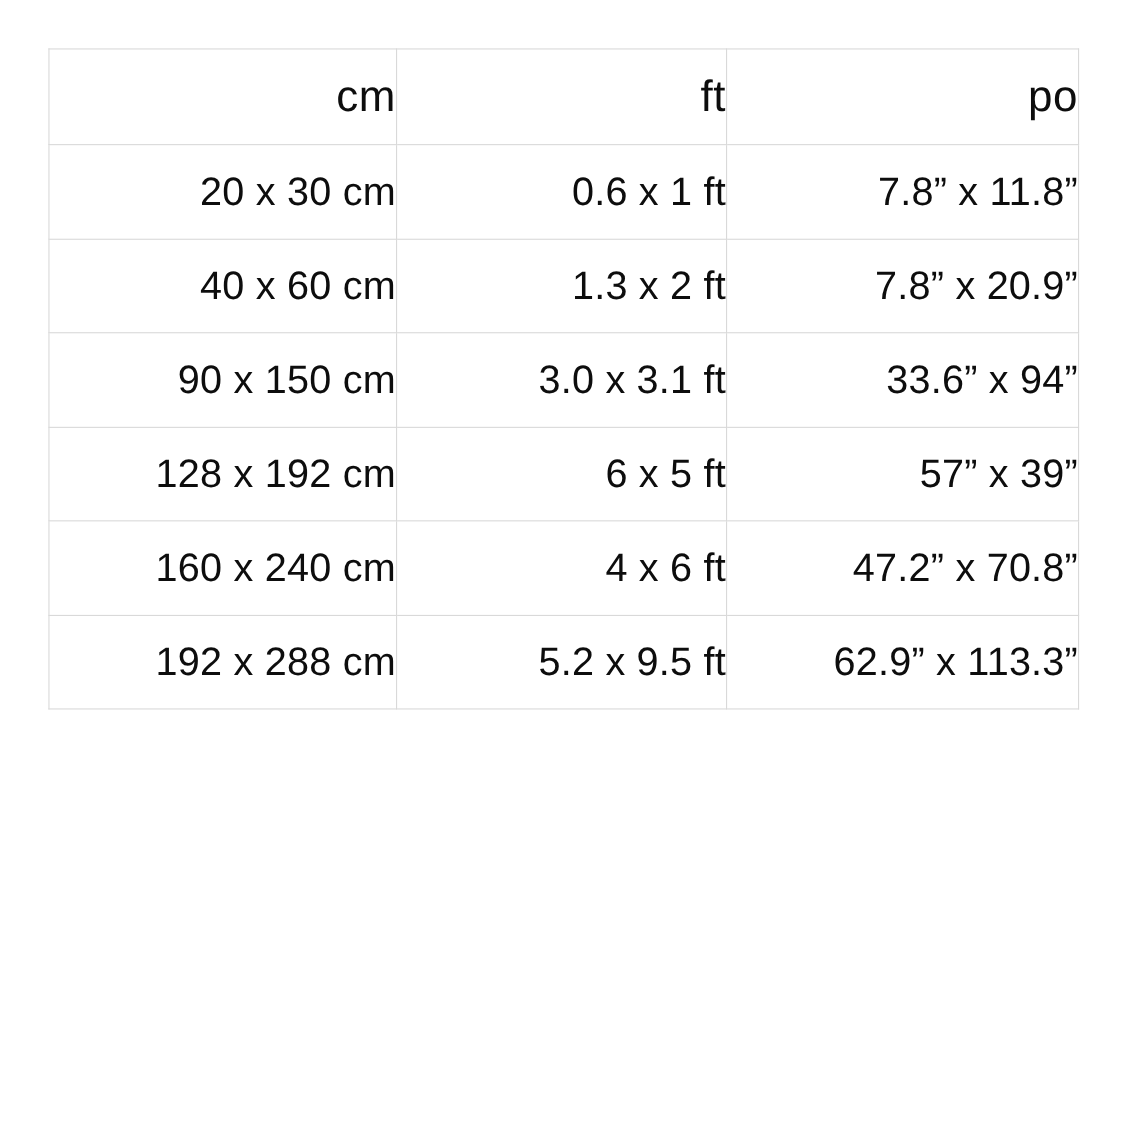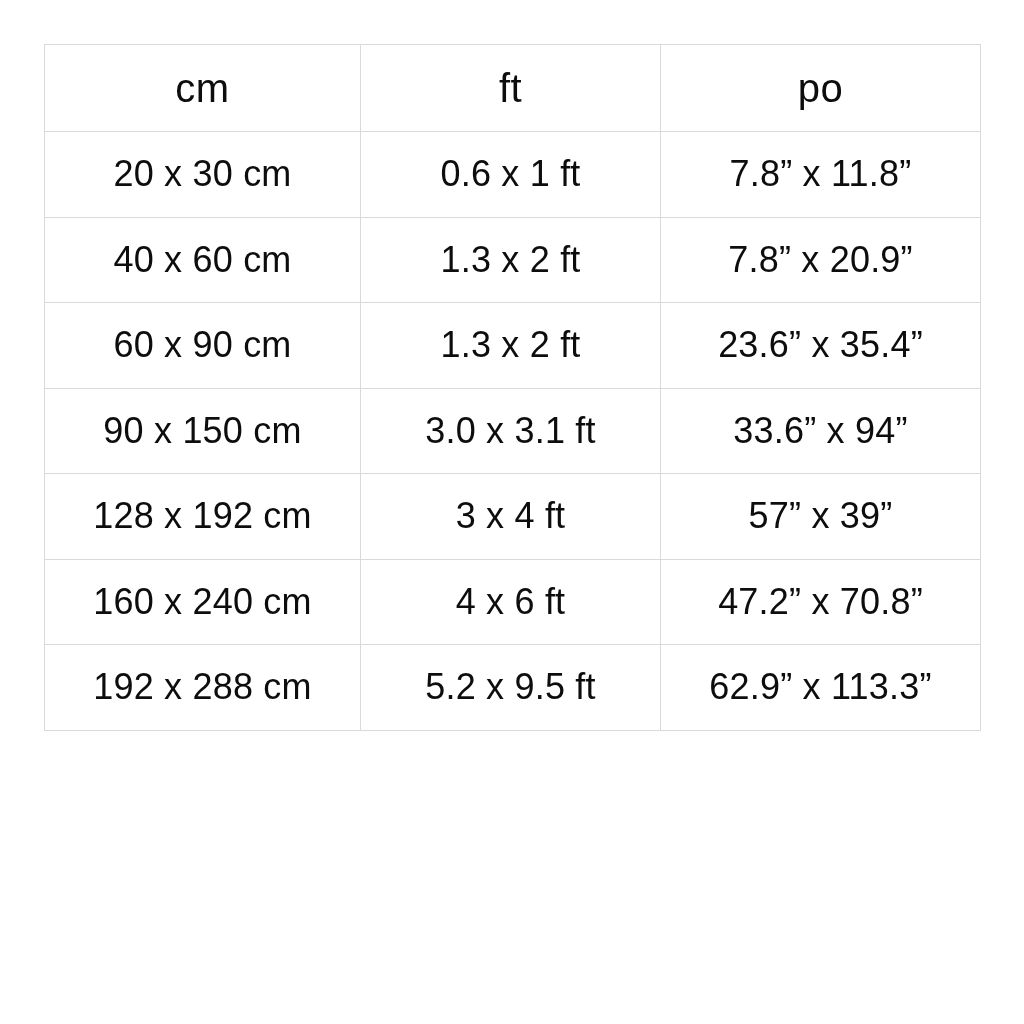--- a/index.html
+++ b/index.html
@@ -26,21 +26,21 @@
     border-collapse: collapse;
     table-layout: fixed;
   }
   table.size-table col.c1 { width: 316px; }
   table.size-table col.c2 { width: 300px; }
   table.size-table col.c3 { width: 320px; }
 
   table.size-table th,
   table.size-table td {
     border: 1px solid #d9d9d9;
-    text-align: center;
+    text-align: right;
     vertical-align: middle;
     padding: 0;
     font-weight: 400;
     color: #0d0d0d;
   }
   table.size-table thead th {
     height: 86px;
     font-size: 40px;
     letter-spacing: 0.5px;
   }
@@ -77,32 +77,27 @@
         <td>20 x 30 cm</td>
         <td>0.6 x 1 ft</td>
         <td>7.8” x 11.8”</td>
       </tr>
       <tr>
         <td>40 x 60 cm</td>
         <td>1.3 x 2 ft</td>
         <td>7.8” x 20.9”</td>
       </tr>
       <tr>
-        <td>60 x 90 cm</td>
-        <td>1.3 x 2 ft</td>
-        <td>23.6” x 35.4”</td>
-      </tr>
-      <tr>
         <td>90 x 150 cm</td>
         <td>3.0 x 3.1 ft</td>
         <td>33.6” x 94”</td>
       </tr>
       <tr>
         <td>128 x 192 cm</td>
-        <td>3 x 4 ft</td>
+        <td>6 x 5 ft</td>
         <td>57” x 39”</td>
       </tr>
       <tr>
         <td>160 x 240 cm</td>
         <td>4 x 6 ft</td>
         <td>47.2” x 70.8”</td>
       </tr>
       <tr>
         <td>192 x 288 cm</td>
         <td>5.2 x 9.5 ft</td>

